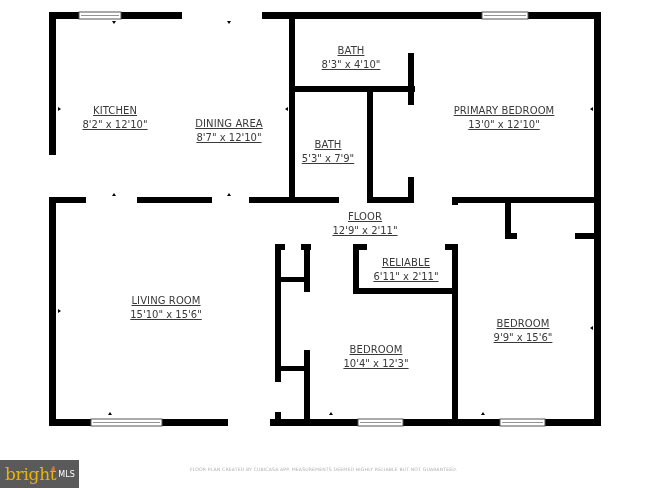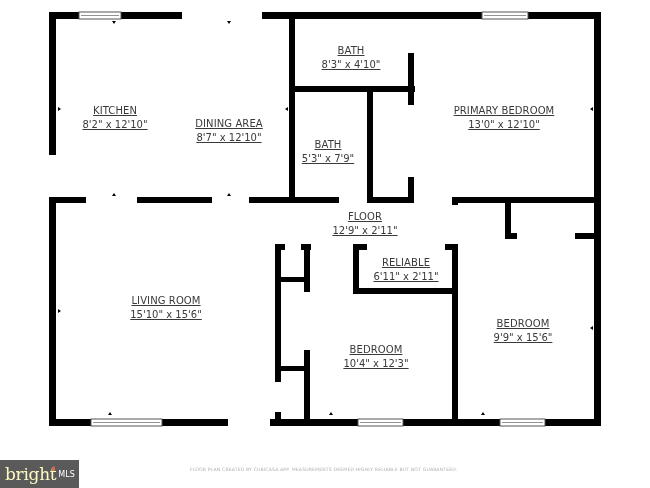--- a/index.html
+++ b/index.html
@@ -42,21 +42,21 @@
       top: 460px;
       width: 79px;
       height: 28px;
       background: #5a5a5a;
       display: flex;
       align-items: center;
       padding-left: 5px;
       box-sizing: border-box;
     }
     .footer-logo .brand {
-      color: #fef9c3;
+      color: #eab308;
       font-family: "DejaVu Serif", serif;
       font-size: 17px;
       letter-spacing: -0.3px;
     }
     .footer-logo .mls {
       color: #ffffff;
       font-family: "DejaVu Sans", sans-serif;
       font-size: 8px;
       margin-left: 3px;
     }

